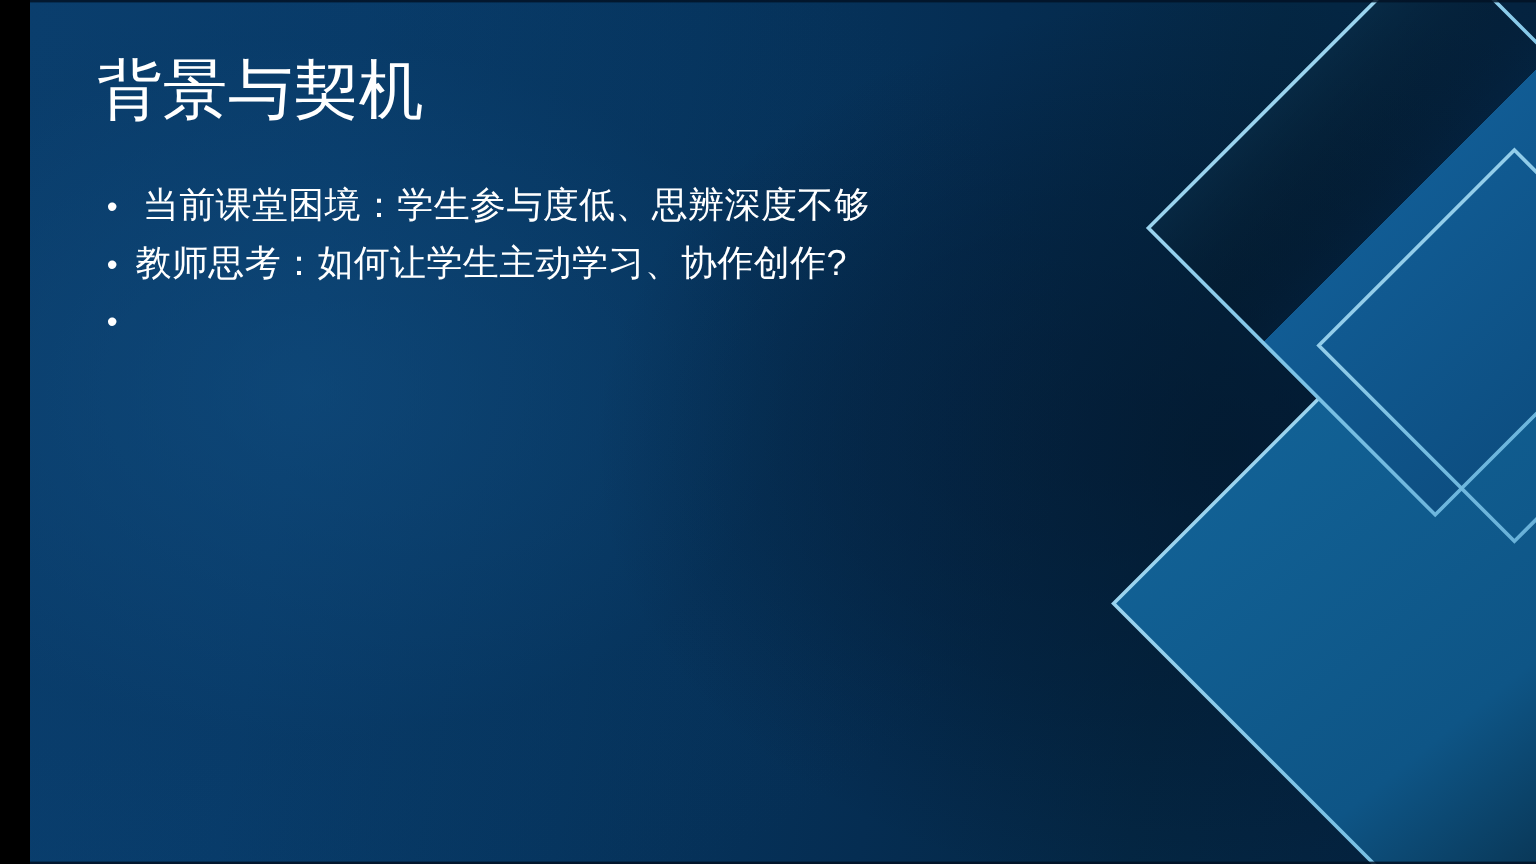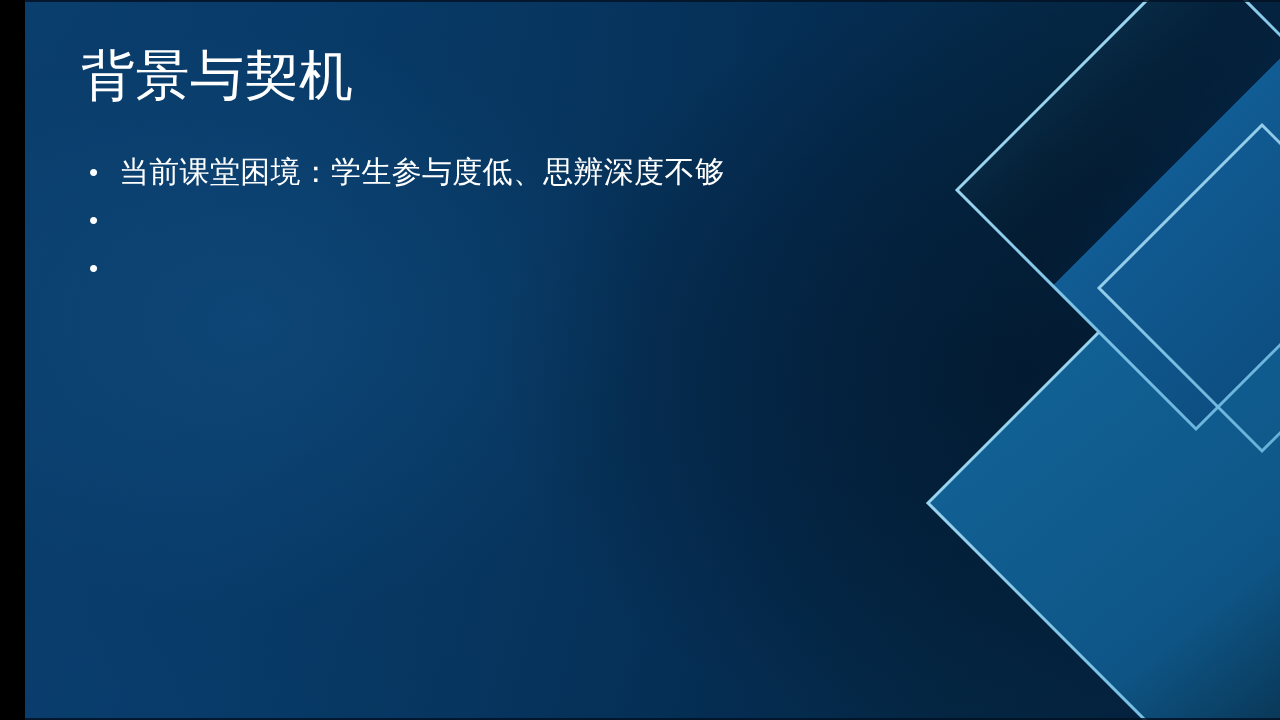--- a/index.html
+++ b/index.html
@@ -160,19 +160,20 @@
 
   <div class="title">背景与契机</div>
 
   <div class="bullets">
     <div class="bullet-row indent-wide">
       <span class="bullet-dot">•</span>
       <span class="bullet-text">当前课堂困境：学生参与度低、思辨深度不够</span>
     </div>
     <div class="bullet-row">
       <span class="bullet-dot">•</span>
+      <span class="bullet-text">教师思考：如何让学生主动学习、协作创作?</span>
     </div>
     <div class="bullet-row">
       <span class="bullet-dot">•</span>
     </div>
   </div>
 
 </div>
 
 </body></html>

